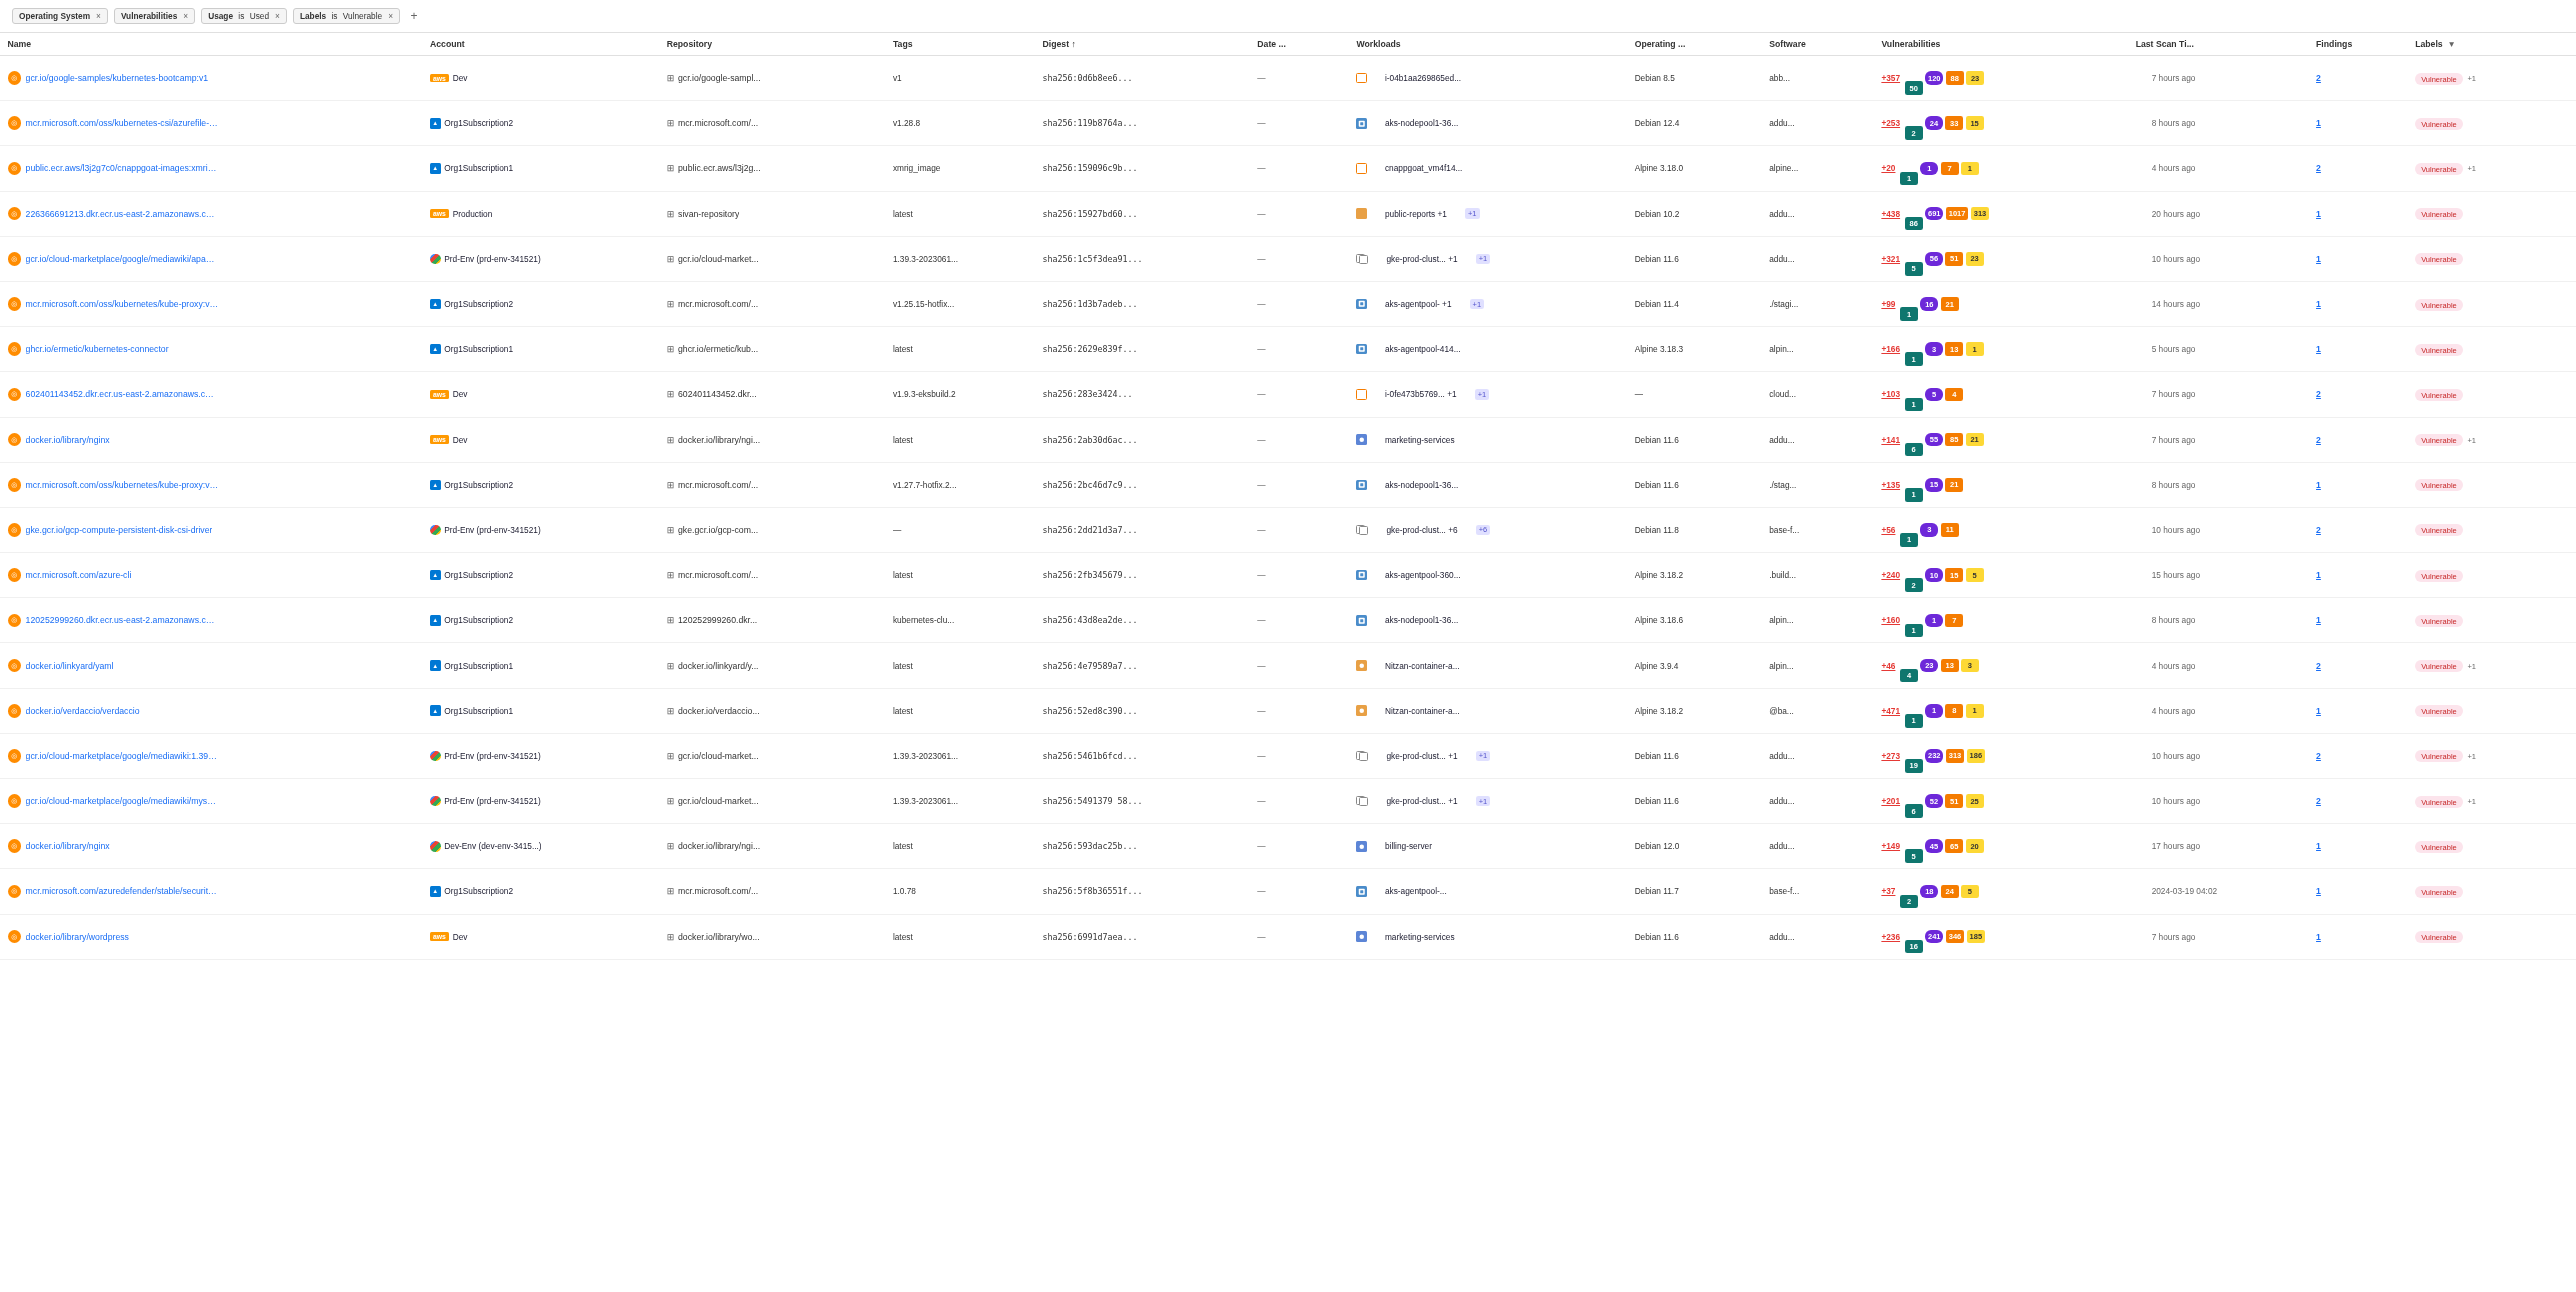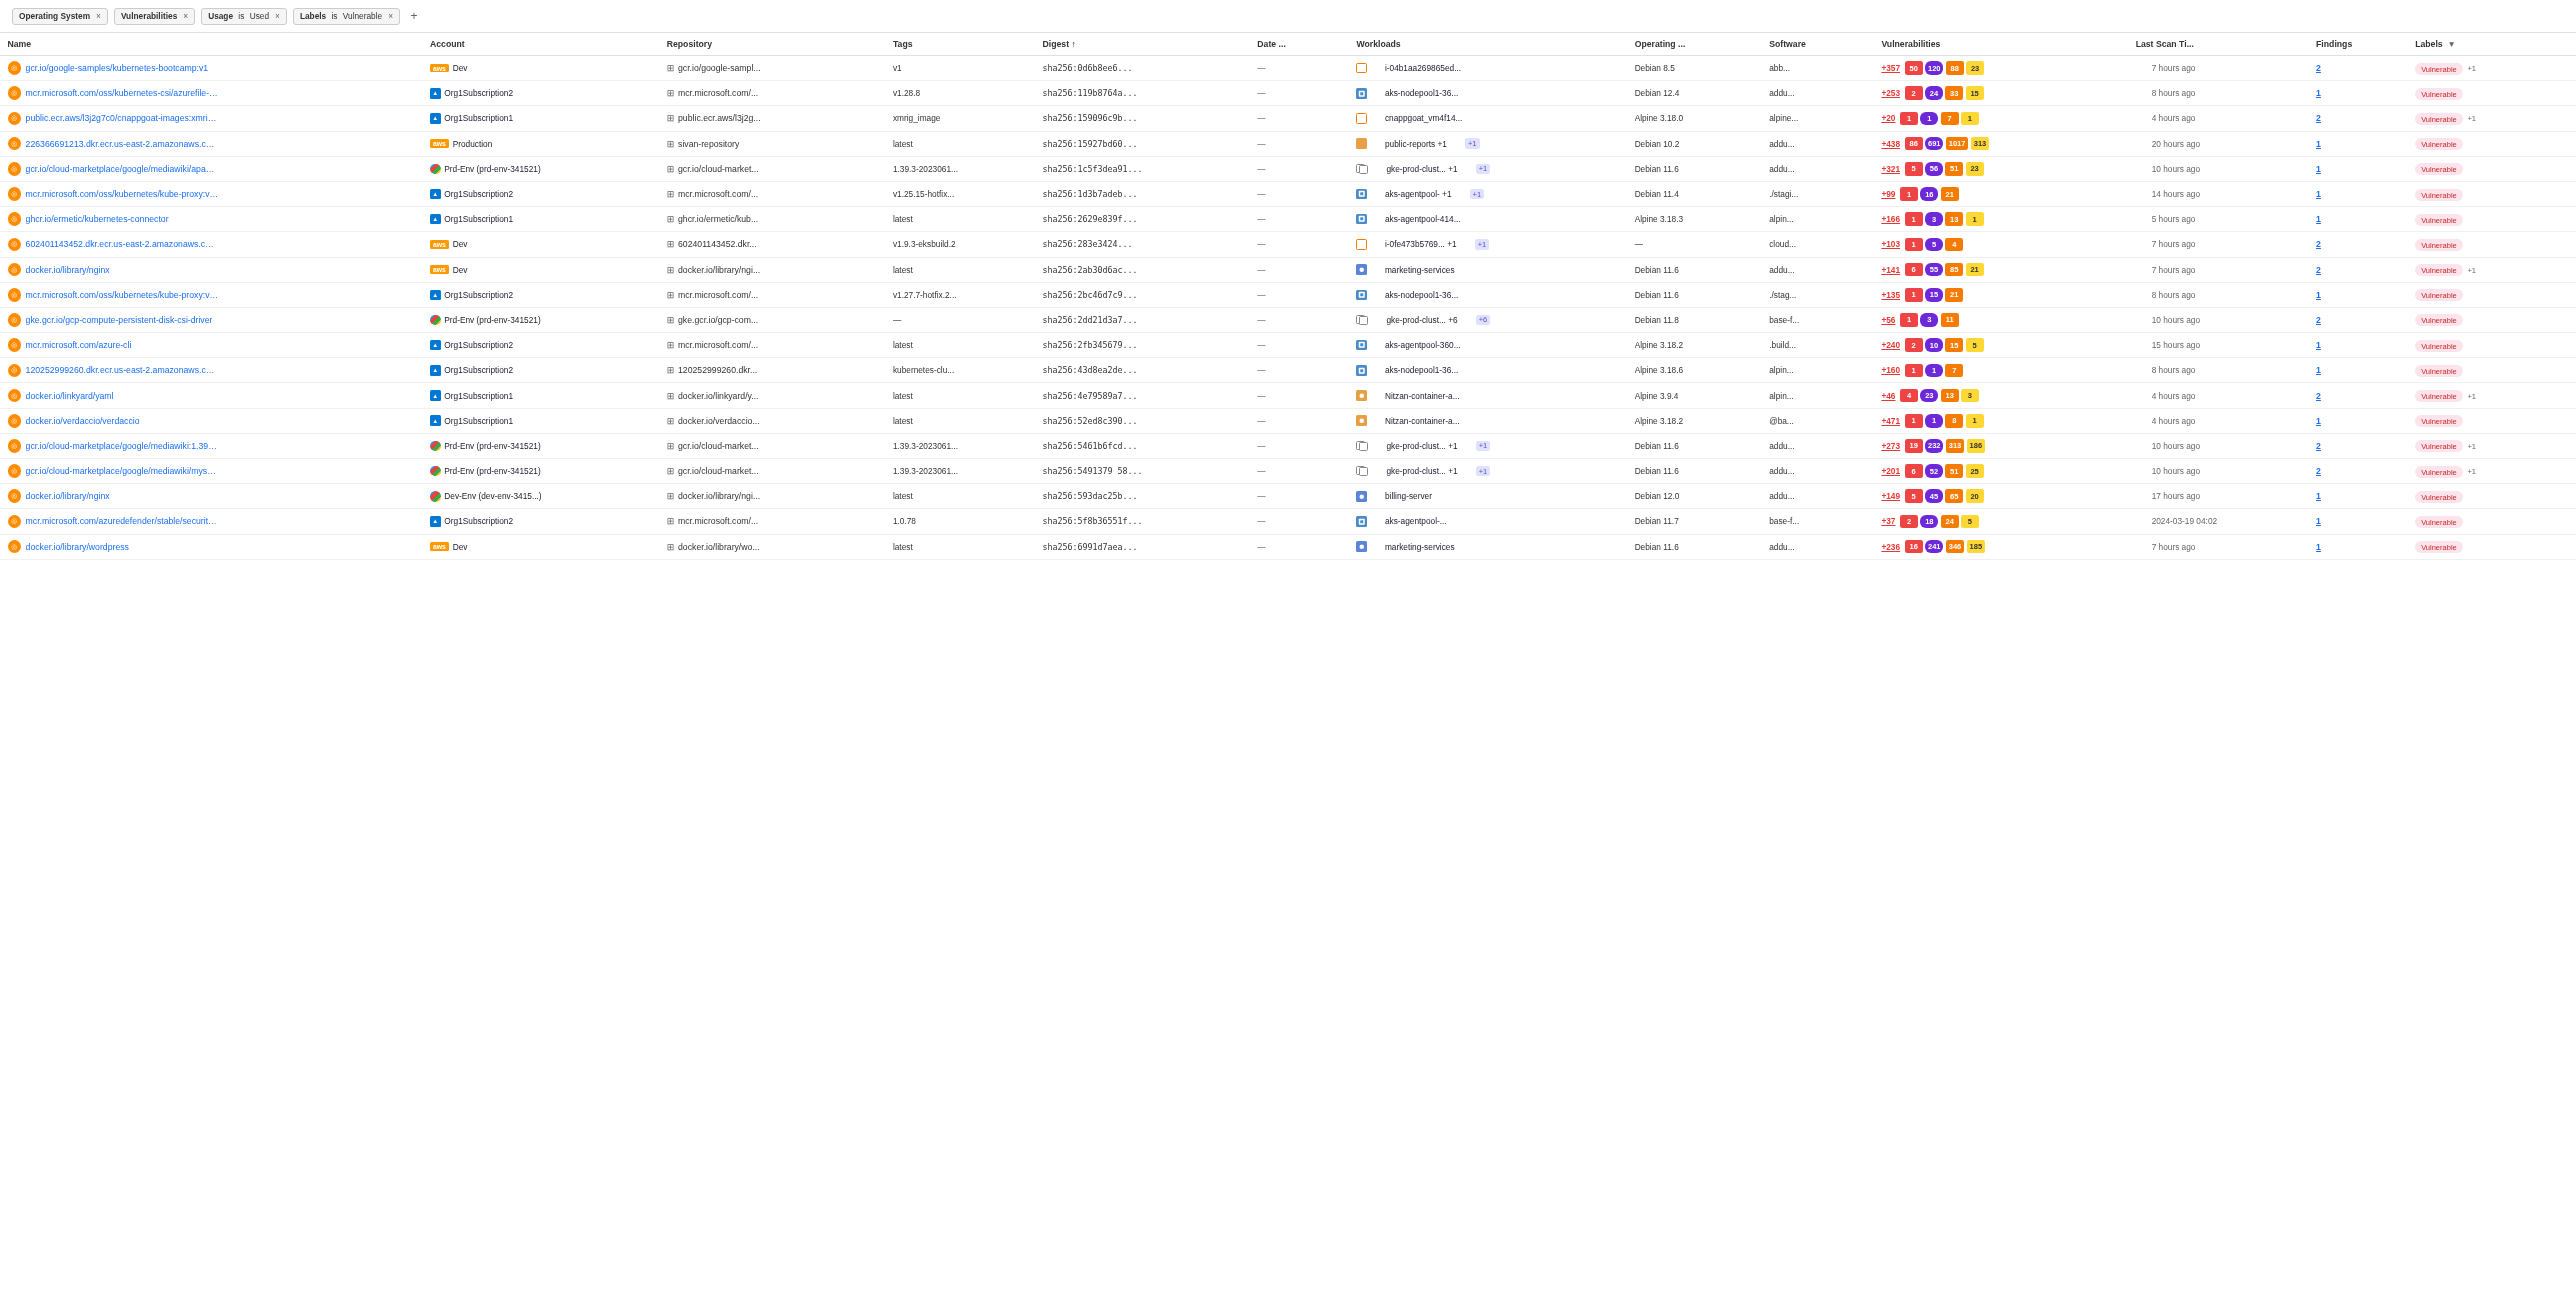--- a/index.html
+++ b/index.html
@@ -1,19 +1,19 @@
 <!DOCTYPE html>
 <html style="font-size:12px"><head>
   <meta charset="utf-8">
   <style>
     * { box-sizing: border-box; margin: 0; padding: 0; }
     body { font-family: -apple-system, BlinkMacSystemFont, 'Segoe UI', sans-serif; font-size: 9px; background: #fff; color: #1a1a2e; overflow-x: auto; }
     
     .filter-bar {
-      display: flex; align-items: flex-end; gap: 6px; padding: 7.5px 12px;
+      display: flex; align-items: flex-start; gap: 6px; padding: 7.5px 12px;
       border-bottom: 0.8px solid #e0e0e0; background: #fff;
     }
     .filter-chip {
       display: flex; align-items: center; gap: 3px;
       padding: 2.3px 6px; border: 0.8px solid #ccc; border-radius: 3px;
       background: #f5f5f5; font-size: 8.3px; cursor: pointer;
     }
     .filter-chip .close { color: #666; cursor: pointer; margin-left: 3px; }
     .add-filter { background: none; border: none; cursor: pointer; color: #666; font-size: 12px; padding: 1.5px 4.5px; }
 
@@ -50,21 +50,21 @@
     .workload-cell { display: flex; align-items: center; gap: 18px; max-width: 151px; }
     .workload-text { overflow: hidden; text-overflow: ellipsis; max-width: 113px; font-size: 8.3px; }
     .workload-badge { background: #e0e0ff; color: #5555cc; font-size: 7.5px; padding: 0.8px 3px; border-radius: 2.3px; cursor: pointer; }
 
     .os-text { font-size: 8.3px; color: #333; }
     .sw-text { font-size: 8.3px; color: #333; overflow: hidden; text-overflow: ellipsis; max-width: 60px; }
 
     .vuln-cell { display: flex; align-items: center; gap: 2.3px; }
     .vuln-delta { color: #e53935; font-weight: 600; font-size: 8.3px; margin-right: 2.3px; cursor: pointer; text-decoration: underline; }
     .vuln-box { display: inline-flex; align-items: center; justify-content: center; min-width: 18px; height: 13.6px; padding: 0 3px; border-radius: 2.3px; font-size: 7.5px; font-weight: 600; }
-    .v-critical { background: #ef4444; color: white; }
+    .v-critical { background: #0f766e; color: white; margin-top: 20px; }
     .v-high { background: #6d28d9; color: white; border-radius: 6px; }
     .v-medium { background: #f57c00; color: white; }
     .v-low { background: #fdd835; color: #333; }
 
     .findings-link { color: #1a6ef5; font-weight: 600; cursor: pointer; text-decoration: underline; }
 
     .label-badge { background: #fce4ec; color: #c62828; font-size: 7.5px; padding: 1.5px 6px; border-radius: 7.5px; font-weight: 500; }
     .label-plus { color: #666; font-size: 7.5px; margin-left: 2.3px; cursor: pointer; }
     
     .filter-label { font-weight: 600; font-size: 8.3px; color: #333; }

